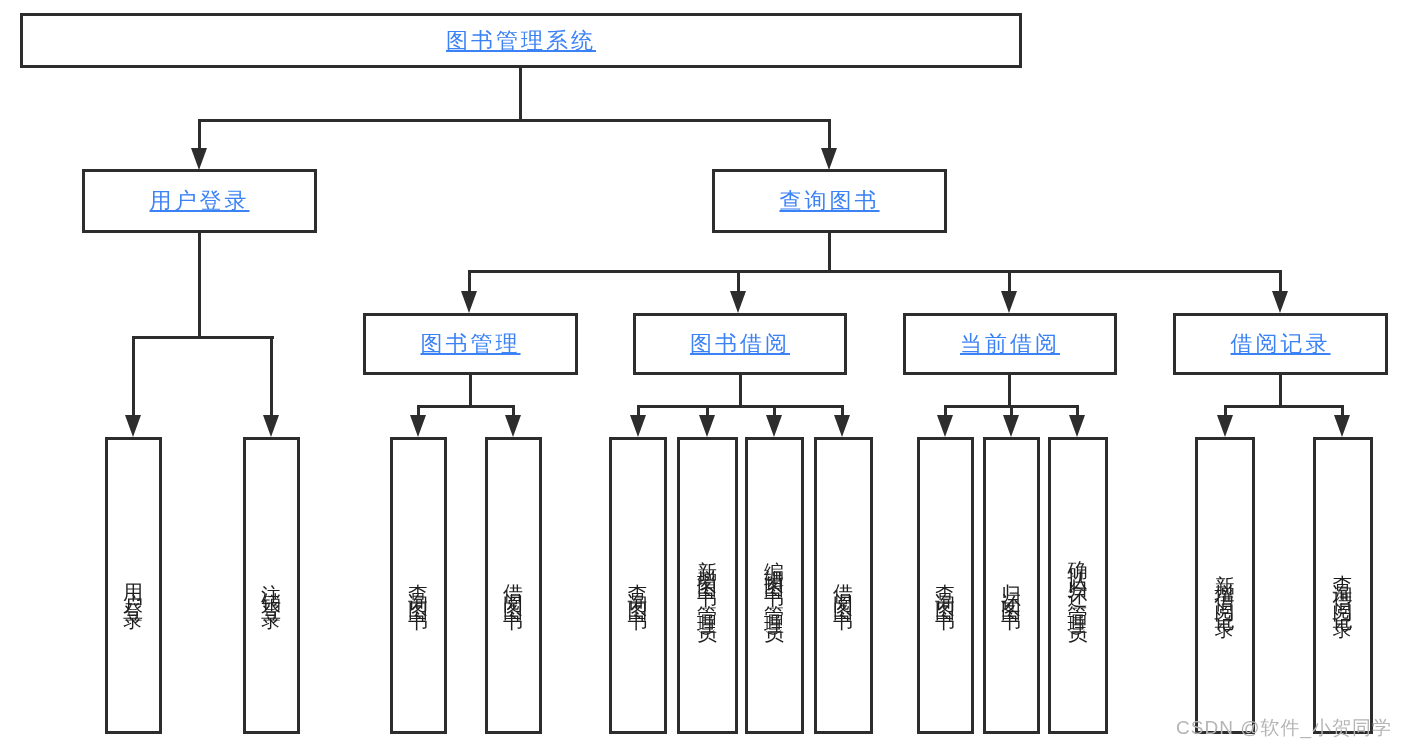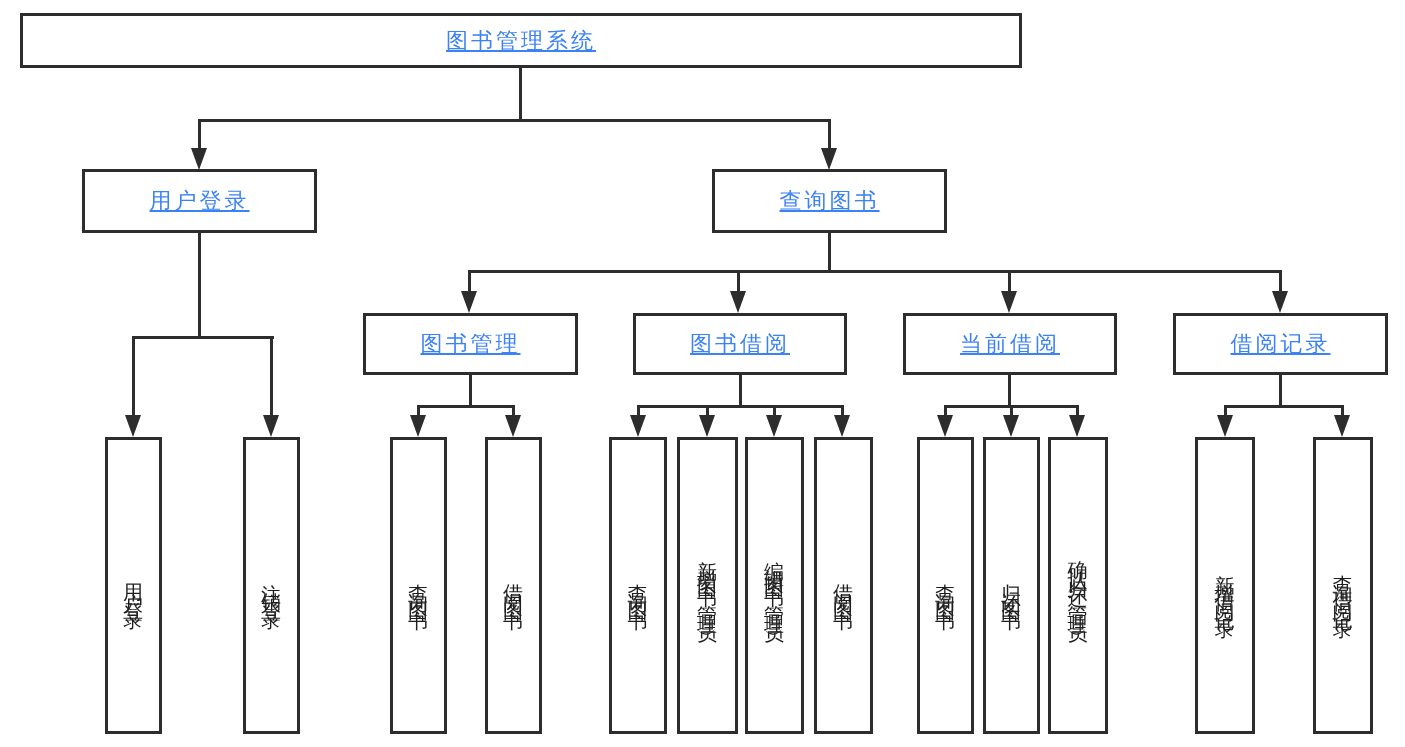--- a/index.html
+++ b/index.html
@@ -141,13 +141,14 @@
   <div class="vbox" style="left:745px;top:437px;width:59px;height:297px;">编辑图书（管理员）</div>
   <div class="vbox" style="left:814px;top:437px;width:59px;height:297px;">借阅图书</div>
 
   <div class="vbox" style="left:917px;top:437px;width:57px;height:297px;">查询图书</div>
   <div class="vbox" style="left:983px;top:437px;width:57px;height:297px;">归还图书</div>
   <div class="vbox" style="left:1048px;top:437px;width:60px;height:297px;">确认归还（管理员）</div>
 
   <div class="vbox" style="left:1195px;top:437px;width:60px;height:297px;">新增借阅记录</div>
   <div class="vbox" style="left:1313px;top:437px;width:60px;height:297px;">查询借阅记录</div>
 
+  <div class="watermark">CSDN @软件_小贺同学</div>
 </div>
 
 </body></html>

